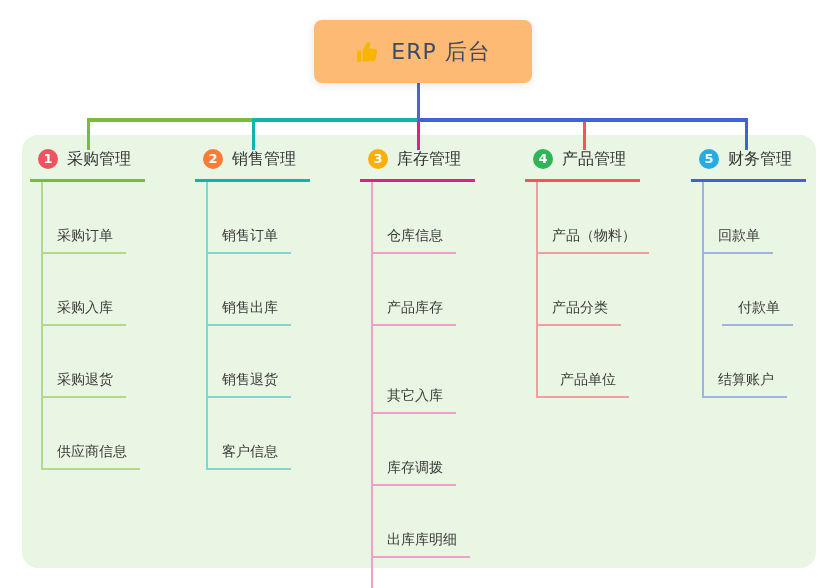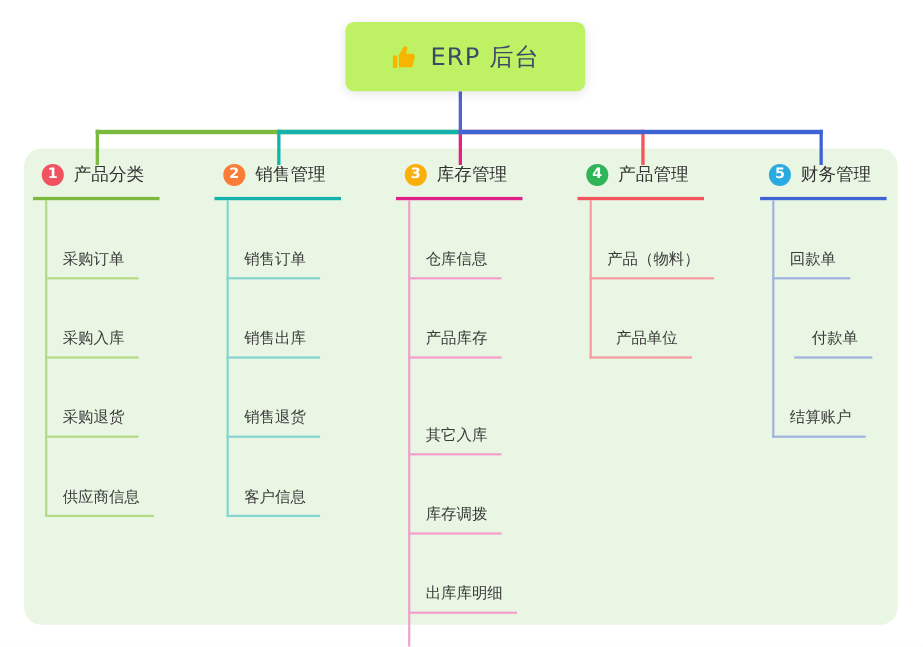--- a/index.html
+++ b/index.html
@@ -9,21 +9,21 @@
   .panel{position:absolute;left:22px;top:135px;width:794px;height:433px;
          background:#e9f6e3;border-radius:16px;}
 
   
   .seg{position:absolute;}
   .seg.h{height:4px;top:118px;}
   .seg.v{width:3px;top:118px;height:32px;}
   .root-line{position:absolute;left:417px;top:83px;width:3px;height:39px;}
 
   .root-node{position:absolute;left:314px;top:20px;width:218px;height:63px;
-             background:#bef264;border-radius:8px;box-shadow:0 2px 10px rgba(0,0,0,.10);
+             background:#fdba74;border-radius:8px;box-shadow:0 2px 10px rgba(0,0,0,.10);
              display:flex;align-items:center;justify-content:center;gap:10px;text-align:center;}
   .root-label{font-size:22px;color:#3d4a66;letter-spacing:1px;}
   .thumb{width:26px;height:26px;display:inline-flex;}
   .thumb svg{width:100%;height:100%;}
 
   .branch{position:absolute;top:147px;}
   .branch-title{display:flex;align-items:center;gap:9px;height:24px;
                 padding:0 6px 8px 8px;border-bottom:3px solid #999;
                 min-width:101px;width:fit-content;}
   .badge{width:20px;height:20px;border-radius:50%;background:#999;color:#fff;
@@ -62,21 +62,21 @@
       <svg viewBox="0 0 24 24" xmlns="http://www.w3.org/2000/svg">
         <path fill="#f7b500" d="M2 10.5h3.6V21H2c0-.6 0 .6 0 0V10.5zM7 20.6V10.4l3.8-6.6c.4-.8 1.3-1.2 2.1-.9.9.3 1.4 1.2 1.2 2.1L13.2 9h5.2c1.3 0 2.2 1.2 2 2.4l-1.5 7.4c-.2 1-1 1.7-2 1.7H8.2c-.5 0-.9-.2-1.2-.5z"></path>
       </svg>
     </span>
     <span class="root-label">ERP 后台</span>
   </div>
 
   <div class="branch" style="left:30px">
     <div class="branch-title" style="border-bottom-color: rgb(124, 185, 63);">
       <span class="badge" style="background: rgb(240, 83, 95);">1</span>
-      <span class="branch-title-label">产品分类</span>
+      <span class="branch-title-label">采购管理</span>
     </div>
     <div class="children">
       <div class="spine" style="background: rgb(179, 218, 133);"></div>
       <div class="child" style="border-bottom-color: rgb(179, 218, 133);">采购订单</div>
       <div class="child" style="border-bottom-color: rgb(179, 218, 133);">采购入库</div>
       <div class="child" style="border-bottom-color: rgb(179, 218, 133);">采购退货</div>
       <div class="child" style="border-bottom-color: rgb(179, 218, 133);">供应商信息</div>
     </div>
   </div>
 
@@ -111,20 +111,21 @@
   </div>
 
   <div class="branch" style="left:525px">
     <div class="branch-title" style="border-bottom-color: rgb(244, 84, 92);">
       <span class="badge" style="background: rgb(47, 180, 87);">4</span>
       <span class="branch-title-label">产品管理</span>
     </div>
     <div class="children">
       <div class="spine" style="background: rgb(247, 155, 160);"></div>
       <div class="child" style="border-bottom-color: rgb(247, 155, 160);">产品（物料）</div>
+      <div class="child" style="border-bottom-color: rgb(247, 155, 160);">产品分类</div>
       <div class="child" style="border-bottom-color: rgb(247, 155, 160); padding-left: 24px;">产品单位</div>
     </div>
   </div>
 
   <div class="branch" style="left:691px">
     <div class="branch-title" style="border-bottom-color: rgb(62, 99, 212);">
       <span class="badge" style="background: rgb(41, 171, 226);">5</span>
       <span class="branch-title-label">财务管理</span>
     </div>
     <div class="children">

